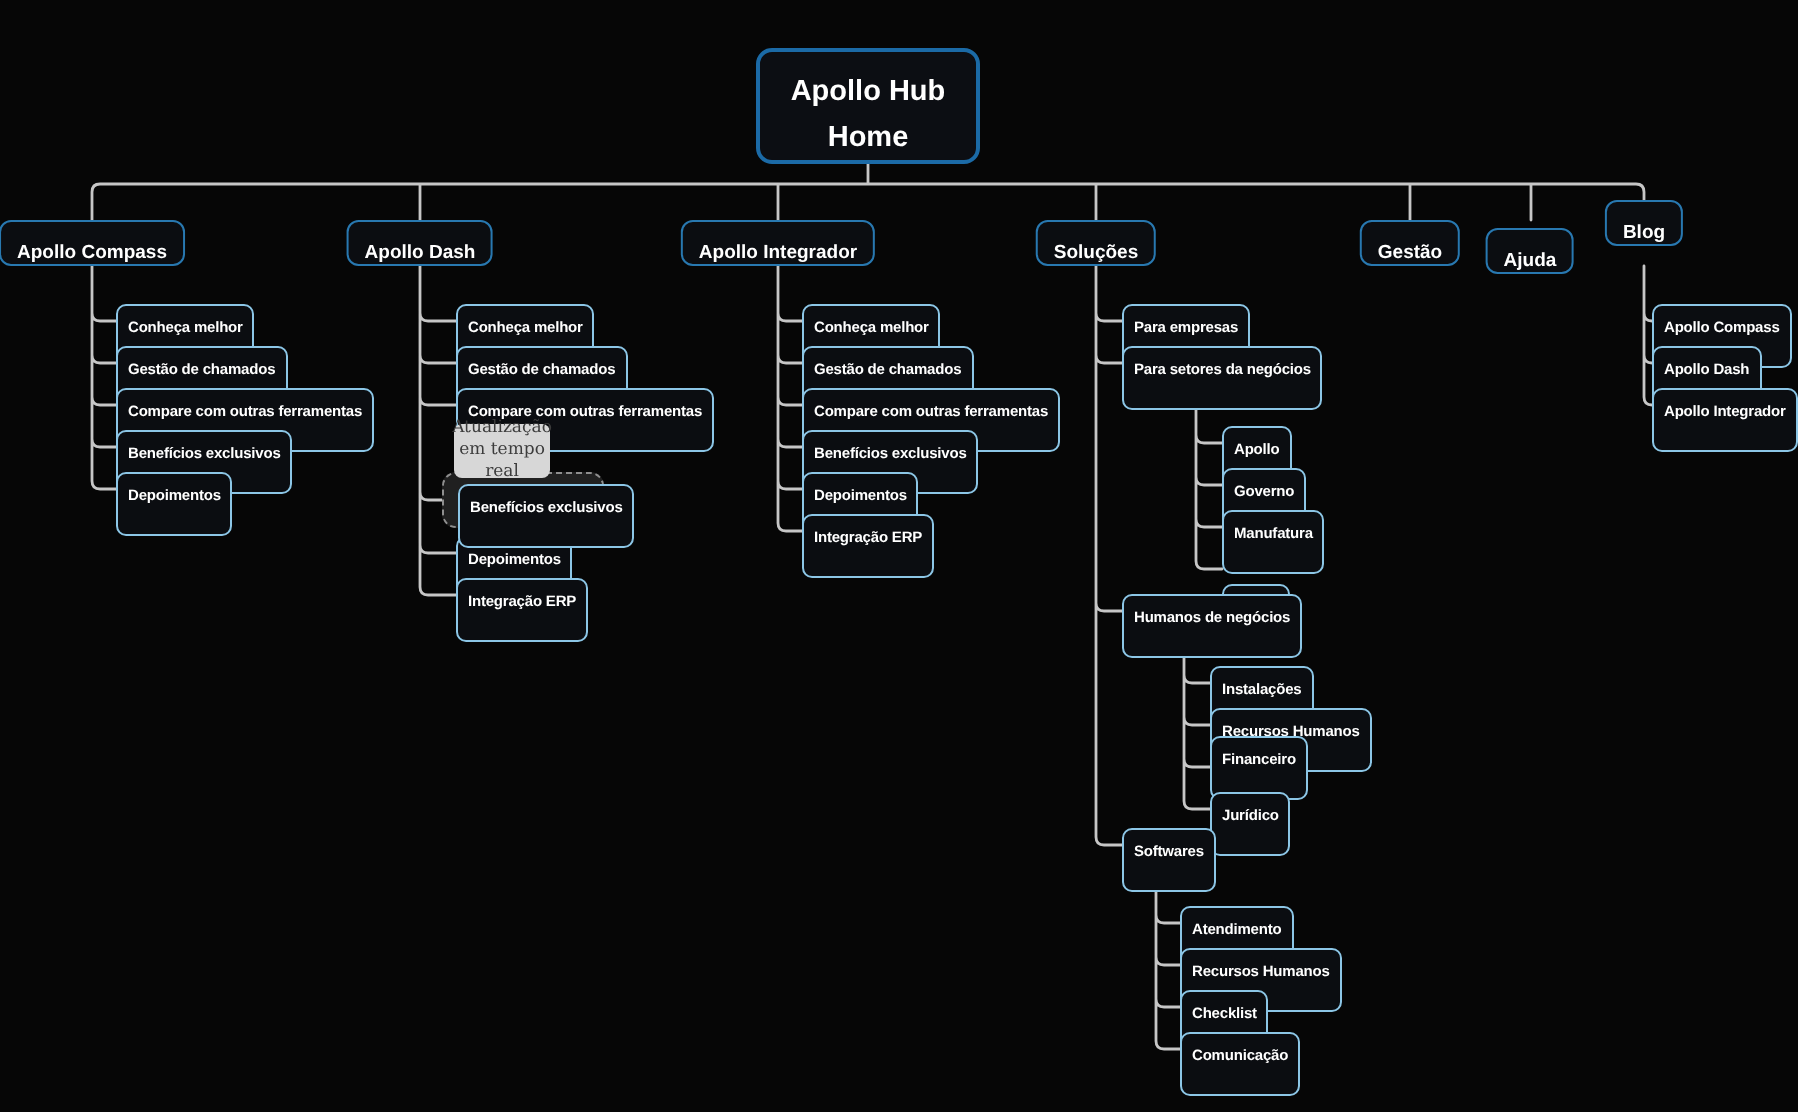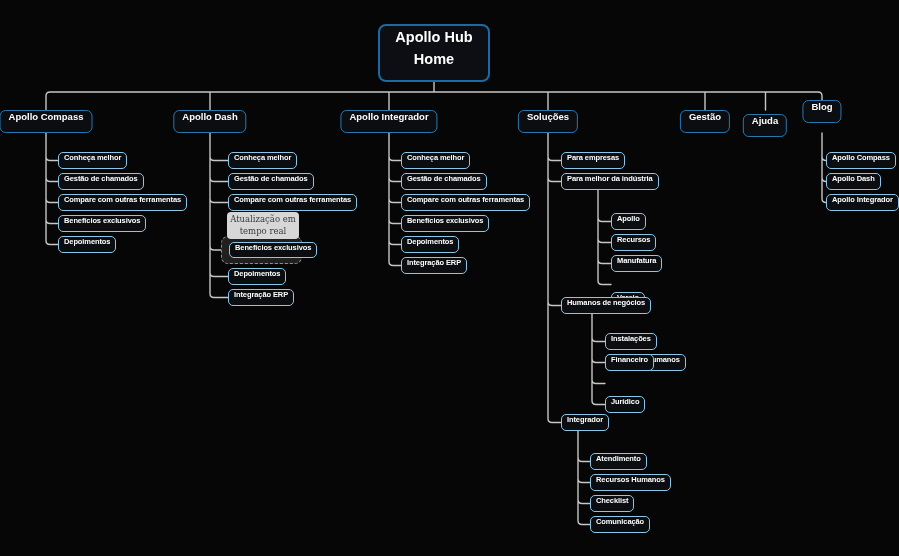--- a/index.html
+++ b/index.html
@@ -10,29 +10,29 @@
   }
   #canvas{position:absolute;inset:0;width:899px;height:556px;}
   svg.wires{position:absolute;left:0;top:0;pointer-events:none;}
   .node{
     position:absolute;
     background:#0b0d11;
     color:#ffffff;
     border:1.5px solid #8cc6e6;
     border-radius:5px;
     box-sizing:border-box;
-    display:flex;align-items:flex-start;
+    display:flex;align-items:flex-end;
     white-space:nowrap;
     font-weight:bold;
   }
   .leaf{
     height:17px;
     font-size:7.5px;
     letter-spacing:-0.1px;
-    padding:0 5px;
+    padding:15px 5px;
   }
   .branch{
     height:23px;
     font-size:9.5px;
     padding:0 8px;
     border-color:#2878b0;
     border-radius:6px;
     justify-content:center;
     transform:translateX(-50%);
   }
@@ -56,21 +56,21 @@
     background:#202020;
     box-sizing:border-box;
   }
   .selected-node{
     left:229px;top:242px;height:16px;
     z-index:2;
     background:#0b0d11;
   }
   .tooltip{
     position:absolute;
-    left:227px;top:212px;width:72px;height:27px;
+    left:227px;top:212px;width:48px;height:27px;
     background:#d7d7d7;
     color:#3c3c3c;
     border-radius:4px;
     box-sizing:border-box;
     font-family:"DejaVu Serif",serif;
     font-size:8.5px;
     line-height:1.3;
     text-align:center;
     display:flex;align-items:center;justify-content:center;
     padding:1px 2px;
@@ -136,33 +136,33 @@
   <div class="node leaf" style="left:228px;top:289px">Integração ERP</div>
 
   <div class="node leaf" style="left:401px;top:152px">Conheça melhor</div>
   <div class="node leaf" style="left:401px;top:173px">Gestão de chamados</div>
   <div class="node leaf" style="left:401px;top:194px">Compare com outras ferramentas</div>
   <div class="node leaf" style="left:401px;top:215px">Benefícios exclusivos</div>
   <div class="node leaf" style="left:401px;top:236px">Depoimentos</div>
   <div class="node leaf" style="left:401px;top:257px">Integração ERP</div>
 
   <div class="node leaf" style="left:561px;top:152px">Para empresas</div>
-  <div class="node leaf" style="left:561px;top:173px">Para melhor da indústria</div>
+  <div class="node leaf" style="left:561px;top:173px">Para setores da negócios</div>
   <div class="node leaf" style="left:611px;top:213px">Apollo</div>
-  <div class="node leaf" style="left:611px;top:234px">Recursos</div>
+  <div class="node leaf" style="left:611px;top:234px">Governo</div>
   <div class="node leaf" style="left:611px;top:255px">Manufatura</div>
   <div class="node leaf" style="left:611px;top:292px">Varejo</div>
 
   <div class="node leaf" style="left:561px;top:297px">Humanos de negócios</div>
   <div class="node leaf" style="left:605px;top:333px">Instalações</div>
   <div class="node leaf" style="left:605px;top:354px">Recursos Humanos</div>
-  <div class="node leaf" style="left:605px;top:354px">Financeiro</div>
+  <div class="node leaf" style="left:605px;top:368px">Financeiro</div>
   <div class="node leaf" style="left:605px;top:396px">Jurídico</div>
 
-  <div class="node leaf" style="left:561px;top:414px">Integrador</div>
+  <div class="node leaf" style="left:561px;top:414px">Softwares</div>
   <div class="node leaf" style="left:590px;top:453px">Atendimento</div>
   <div class="node leaf" style="left:590px;top:474px">Recursos Humanos</div>
   <div class="node leaf" style="left:590px;top:495px">Checklist</div>
   <div class="node leaf" style="left:590px;top:516px">Comunicação</div>
 
   <div class="node leaf" style="left:826px;top:152px">Apollo Compass</div>
   <div class="node leaf" style="left:826px;top:173px">Apollo Dash</div>
   <div class="node leaf" style="left:826px;top:194px">Apollo Integrador</div>
 
 </div>

